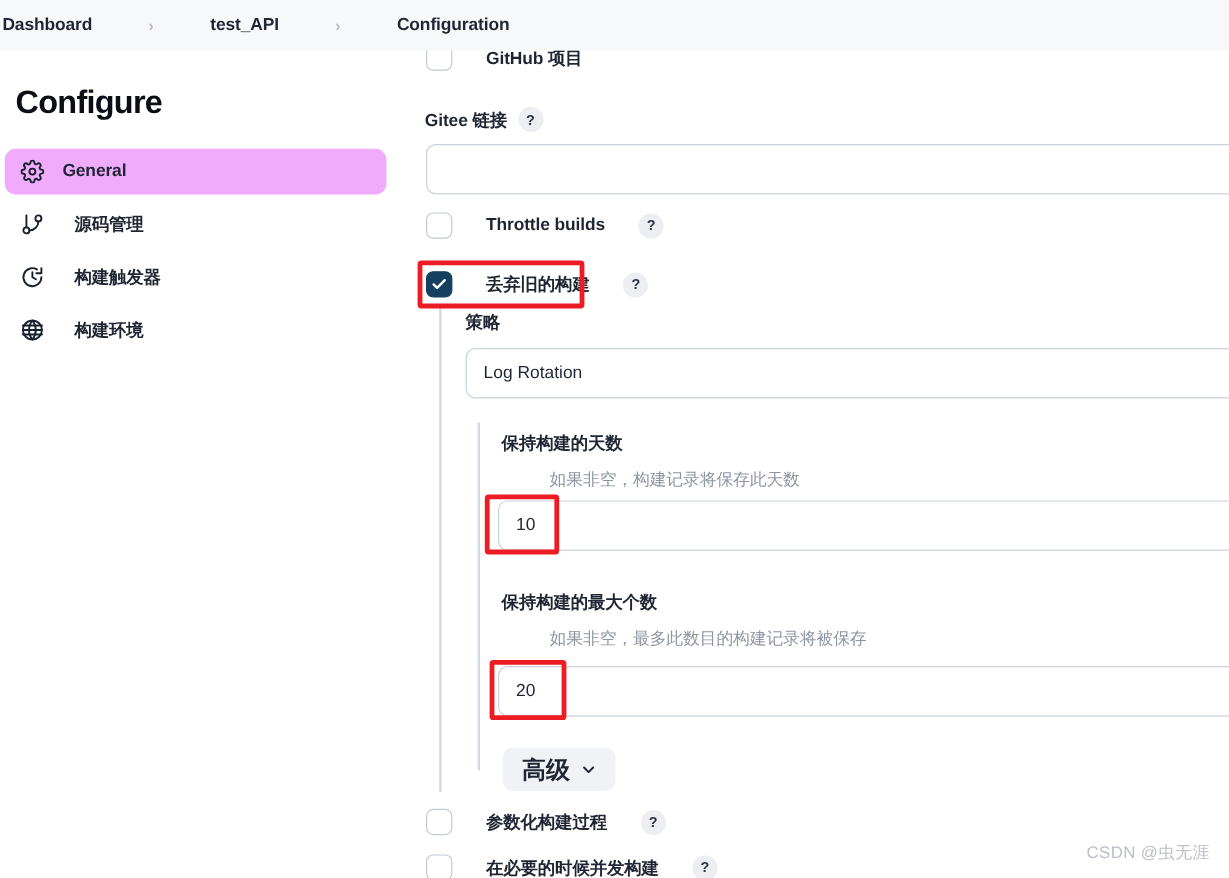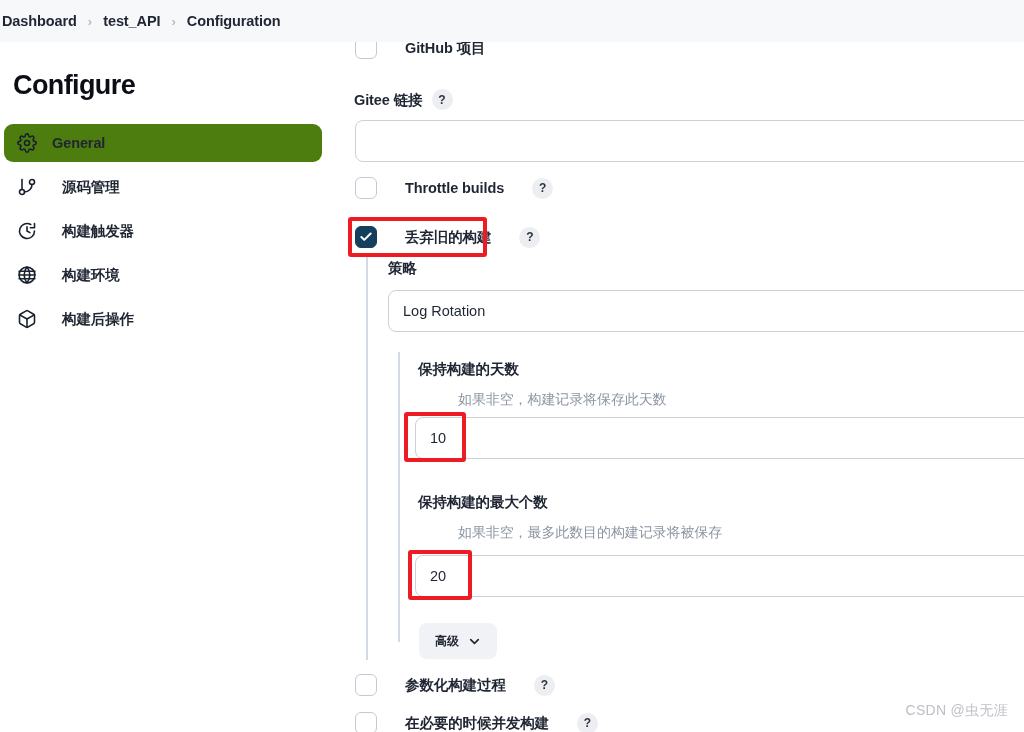--- a/index.html
+++ b/index.html
@@ -31,21 +31,21 @@
     color: #1f2532;
     letter-spacing: -0.1px;
     white-space: nowrap;
   }
   .crumb-sep {
     color: #b4bcc8;
     font-size: 13px;
     margin: 0 11px;
     font-weight: 600;
   }
-  #breadcrumb-inner { display: flex; align-items: center; padding-left: 2px; }
+  #breadcrumb-inner { display: flex; align-items: center; padding-left: 2px; gap: 36px; }
 
   
   #sidebar {
     position: absolute;
     top: 42px; left: 0;
     width: 340px;
     height: 690px;
     background: #ffffff;
     z-index: 20;
   }
@@ -61,21 +61,21 @@
     display: flex;
     align-items: center;
     height: 38px;
     margin: 0 18px 0 4px;
     padding-left: 12px;
     border-radius: 9px;
     gap: 14px;
     cursor: pointer;
   }
   .nav-item + .nav-item { margin-top: 6px; gap: 24px; }
-  .nav-item.active { background: #4d7c0f; }
+  .nav-item.active { background: #f0abfc; }
   .nav-icon {
     width: 22px; height: 22px;
     flex: 0 0 22px;
     display: flex; align-items: center; justify-content: center;
     color: #18202e;
   }
   .nav-icon svg { width: 20px; height: 20px; display: block; }
   .nav-label {
     font-size: 14.5px;
     font-weight: 700;
@@ -189,21 +189,21 @@
     display: inline-flex;
     align-items: center;
     gap: 9px;
     height: 36px;
     padding: 0 16px;
     border-radius: 8px;
     background: #f1f2f5;
     border: none;
     cursor: pointer;
     font-family: "Liberation Sans", "DejaVu Sans", sans-serif;
-    font-size: 12px;
+    font-size: 20px;
     font-weight: 700;
     color: #1f2532;
   }
   #advanced-button svg { width: 13px; height: 13px; display: block; }
 
   
   .annot {
     position: absolute;
     border: 4px solid #ed1c24;
     border-radius: 3px;
@@ -280,30 +280,20 @@
           <line x1="2.5" y1="12" x2="21.5" y2="12"></line>
           <line x1="2.5" y1="7.5" x2="21.5" y2="7.5"></line>
           <line x1="2.5" y1="16.5" x2="21.5" y2="16.5"></line>
           <path d="M12 2.5a15 15 0 0 1 0 19 15 15 0 0 1 0-19z"></path>
         </svg>
       </span>
       <span class="nav-label">构建环境</span>
     </div>
 
 
-    <div class="nav-item">
-      <span class="nav-icon">
-        <svg viewBox="0 0 24 24" fill="none" stroke="currentColor" stroke-width="1.9" stroke-linecap="round" stroke-linejoin="round">
-          <path d="M21 16V8a2 2 0 0 0-1-1.73l-7-4a2 2 0 0 0-2 0l-7 4A2 2 0 0 0 3 8v8a2 2 0 0 0 1 1.73l7 4a2 2 0 0 0 2 0l7-4A2 2 0 0 0 21 16z"></path>
-          <polyline points="3.3 7 12 12 20.7 7"></polyline>
-          <line x1="12" y1="12" x2="12" y2="21.8"></line>
-        </svg>
-      </span>
-      <span class="nav-label">构建后操作</span>
-    </div>
 
   </div>
 </div>
 
 <div id="main">
 
   <div id="scrolled-ghost"></div>
 
   <div class="row cb-row" style="top:37px; left:15px;">
     <span class="cbox"></span>

